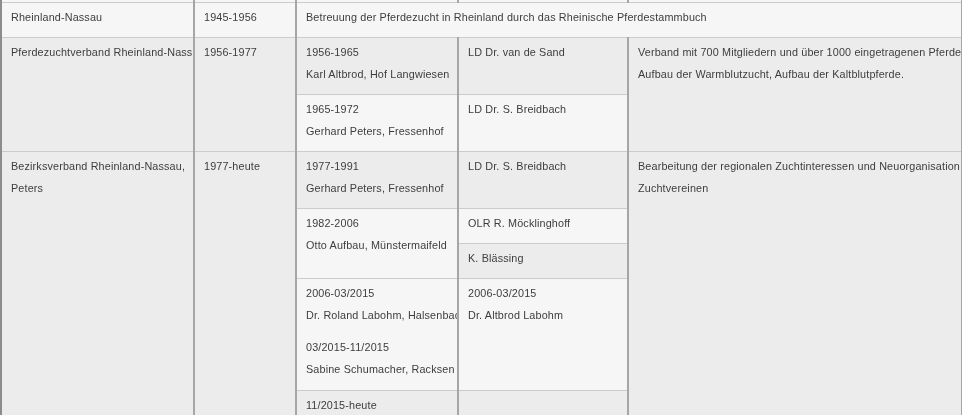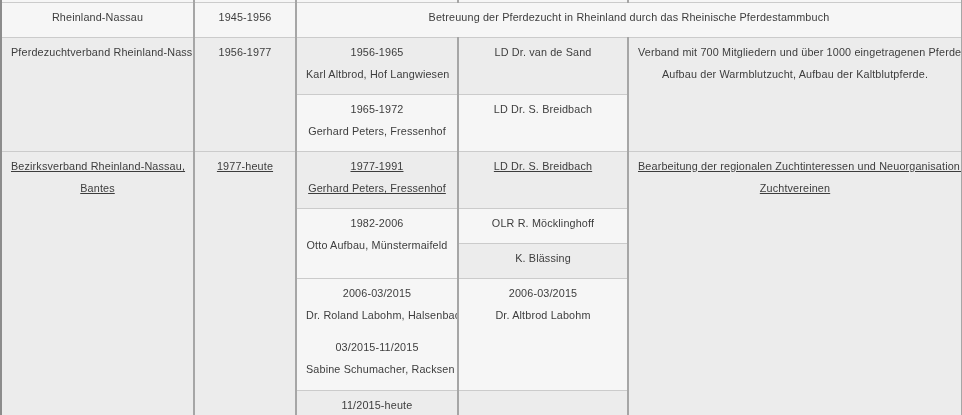--- a/index.html
+++ b/index.html
@@ -26,36 +26,35 @@
     line-height: 13px;
     letter-spacing: 0.15px;
     color: #3d3d3d;
   }
   table.history td {
     border-right: 2px solid #a6a6a6;
     border-bottom: 1px solid #cbcbcb;
     vertical-align: top;
     padding: 8px 9px 4px 9px;
     overflow: hidden;
-    text-align: center;
   }
   tr.light td { background: #f6f6f6; }
   tr.gray  td { background: #ececec; }
   tr.sliver td {
     padding: 0;
     height: 2px;
     border-bottom: 1px solid #cbcbcb;
     background: #f6f6f6;
   }
   
   table.history tr:nth-child(1) { height: 2px;  }
   table.history tr:nth-child(2) { height: 26px; }
   table.history tr:nth-child(3) { height: 48px; }
   table.history tr:nth-child(4) { height: 50px; }
-  table.history tr:nth-child(5) { height: 50px; text-decoration: underline; }
+  table.history tr:nth-child(5) { height: 50px; }
   table.history tr:nth-child(6) { height: 28px; }
   table.history tr:nth-child(7) { height: 27px; }
   table.history tr:nth-child(8) { height: 112px; }
   table.history tr:nth-child(9) { height: 57px; }
   .ln {
     min-height: 13px;
     margin-bottom: 9px;
     white-space: nowrap;
   }
   .gap {
@@ -119,21 +118,21 @@
             <div class="ln">1965-1972</div>
             <div class="ln">Gerhard Peters, Fressenhof</div>
           </td>
           <td>
             <div class="ln">LD Dr. S. Breidbach</div>
           </td>
         </tr>
         <tr class="gray">
           <td rowspan="5">
             <div class="ln">Bezirksverband Rheinland-Nassau,</div>
-            <div class="ln">Bantes</div>
+            <div class="ln">Peters</div>
           </td>
           <td rowspan="5">
             <div class="ln">1977-heute</div>
           </td>
           <td>
             <div class="ln">1977-1991</div>
             <div class="ln">Gerhard Peters, Fressenhof</div>
           </td>
           <td>
             <div class="ln">LD Dr. S. Breidbach</div>

